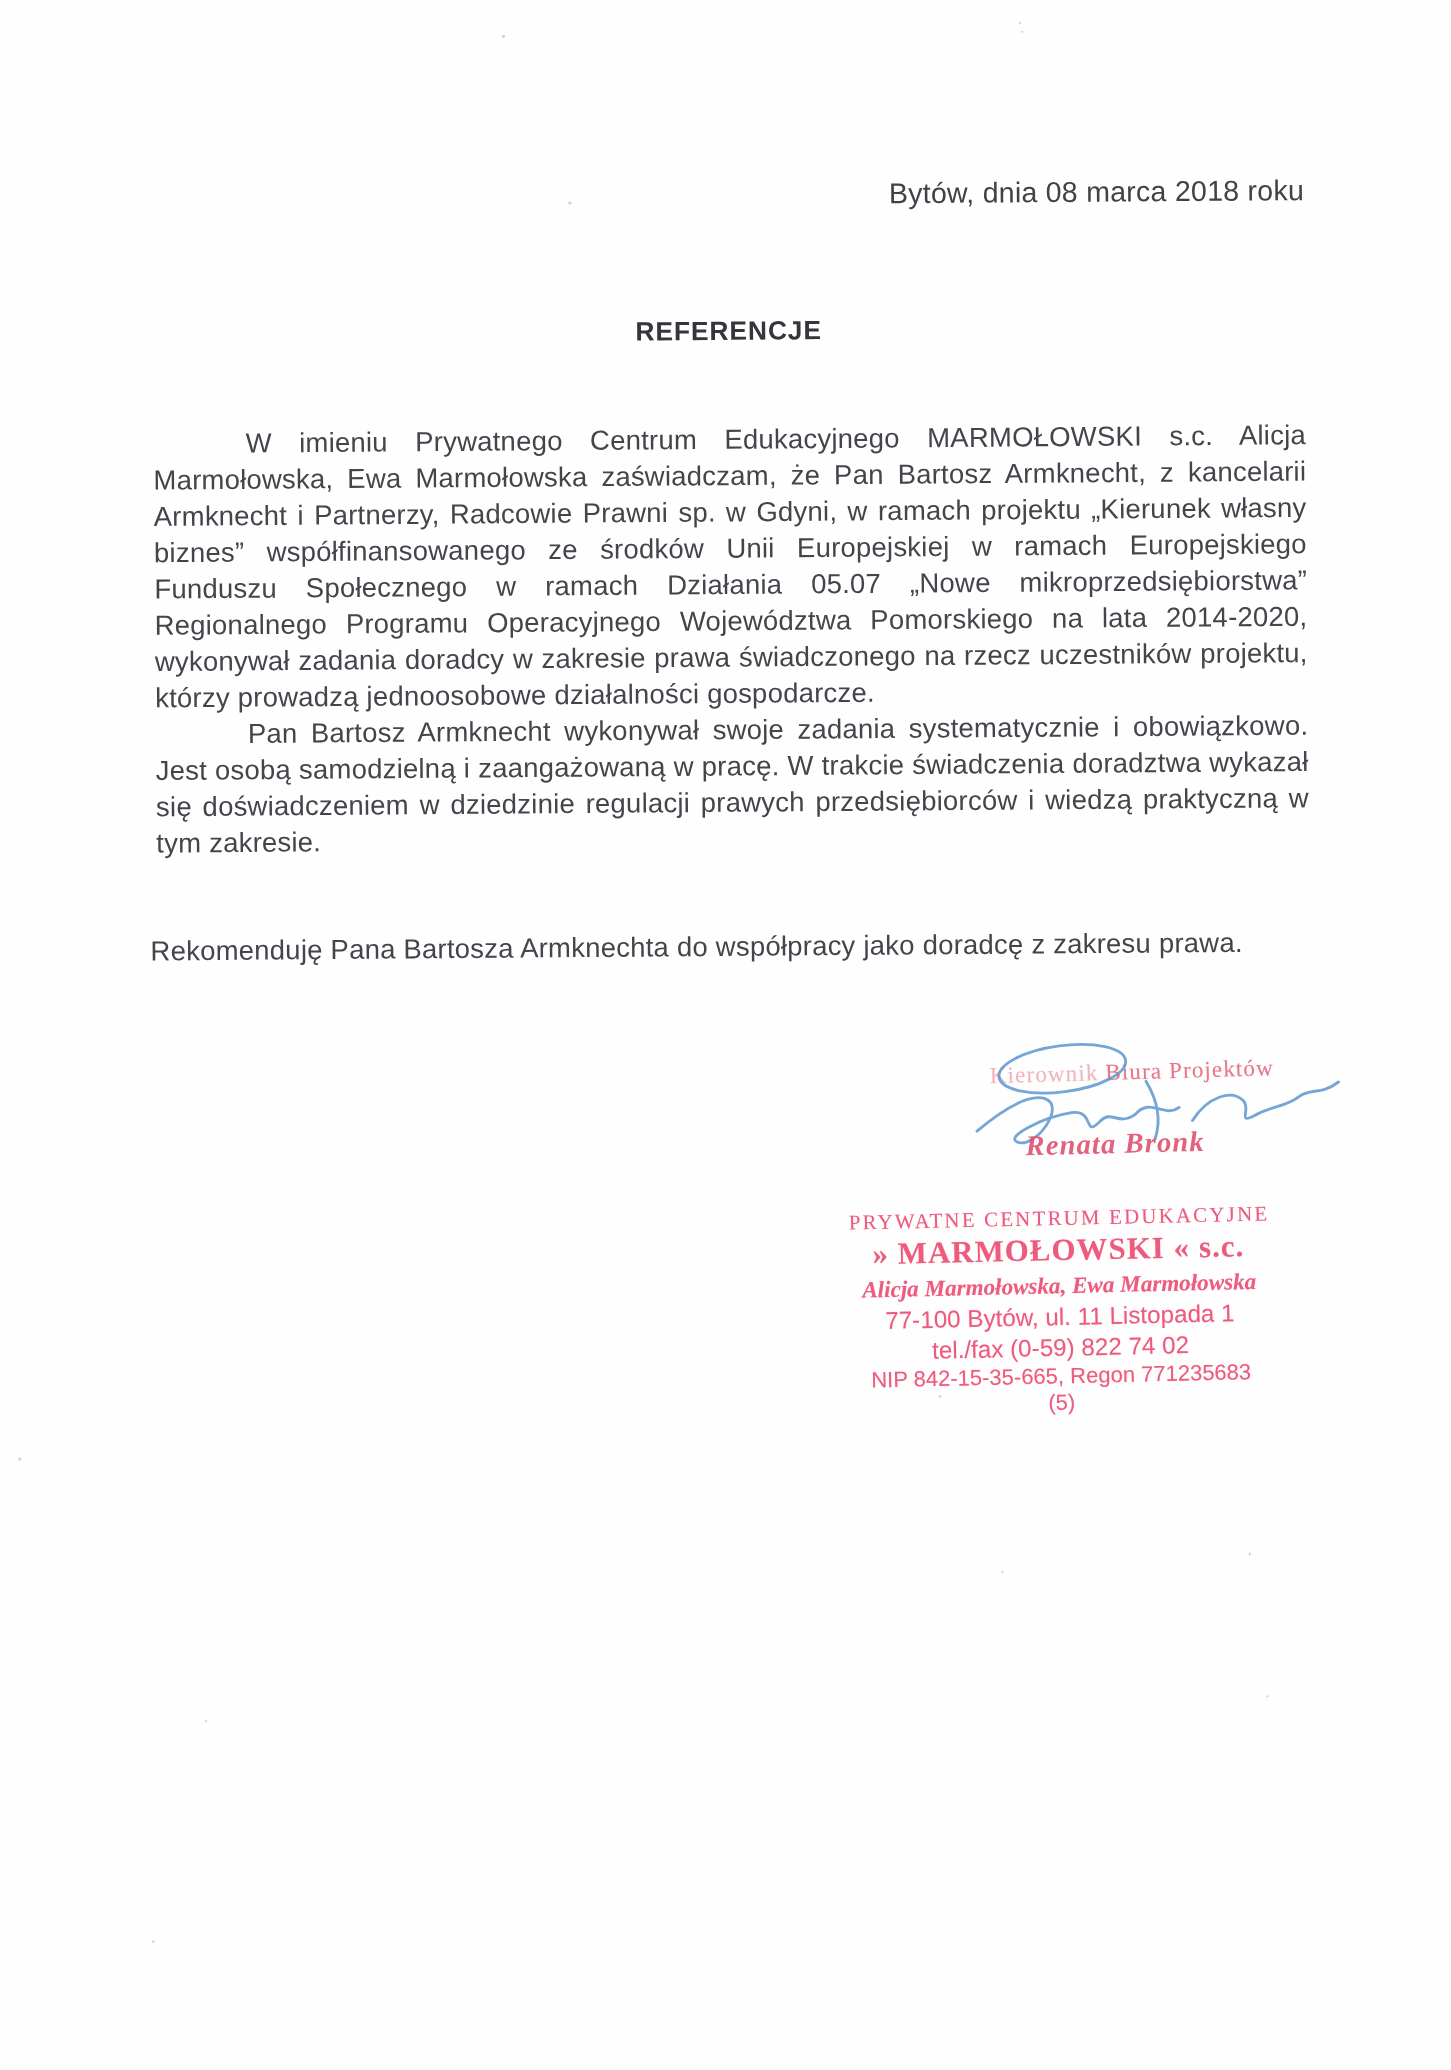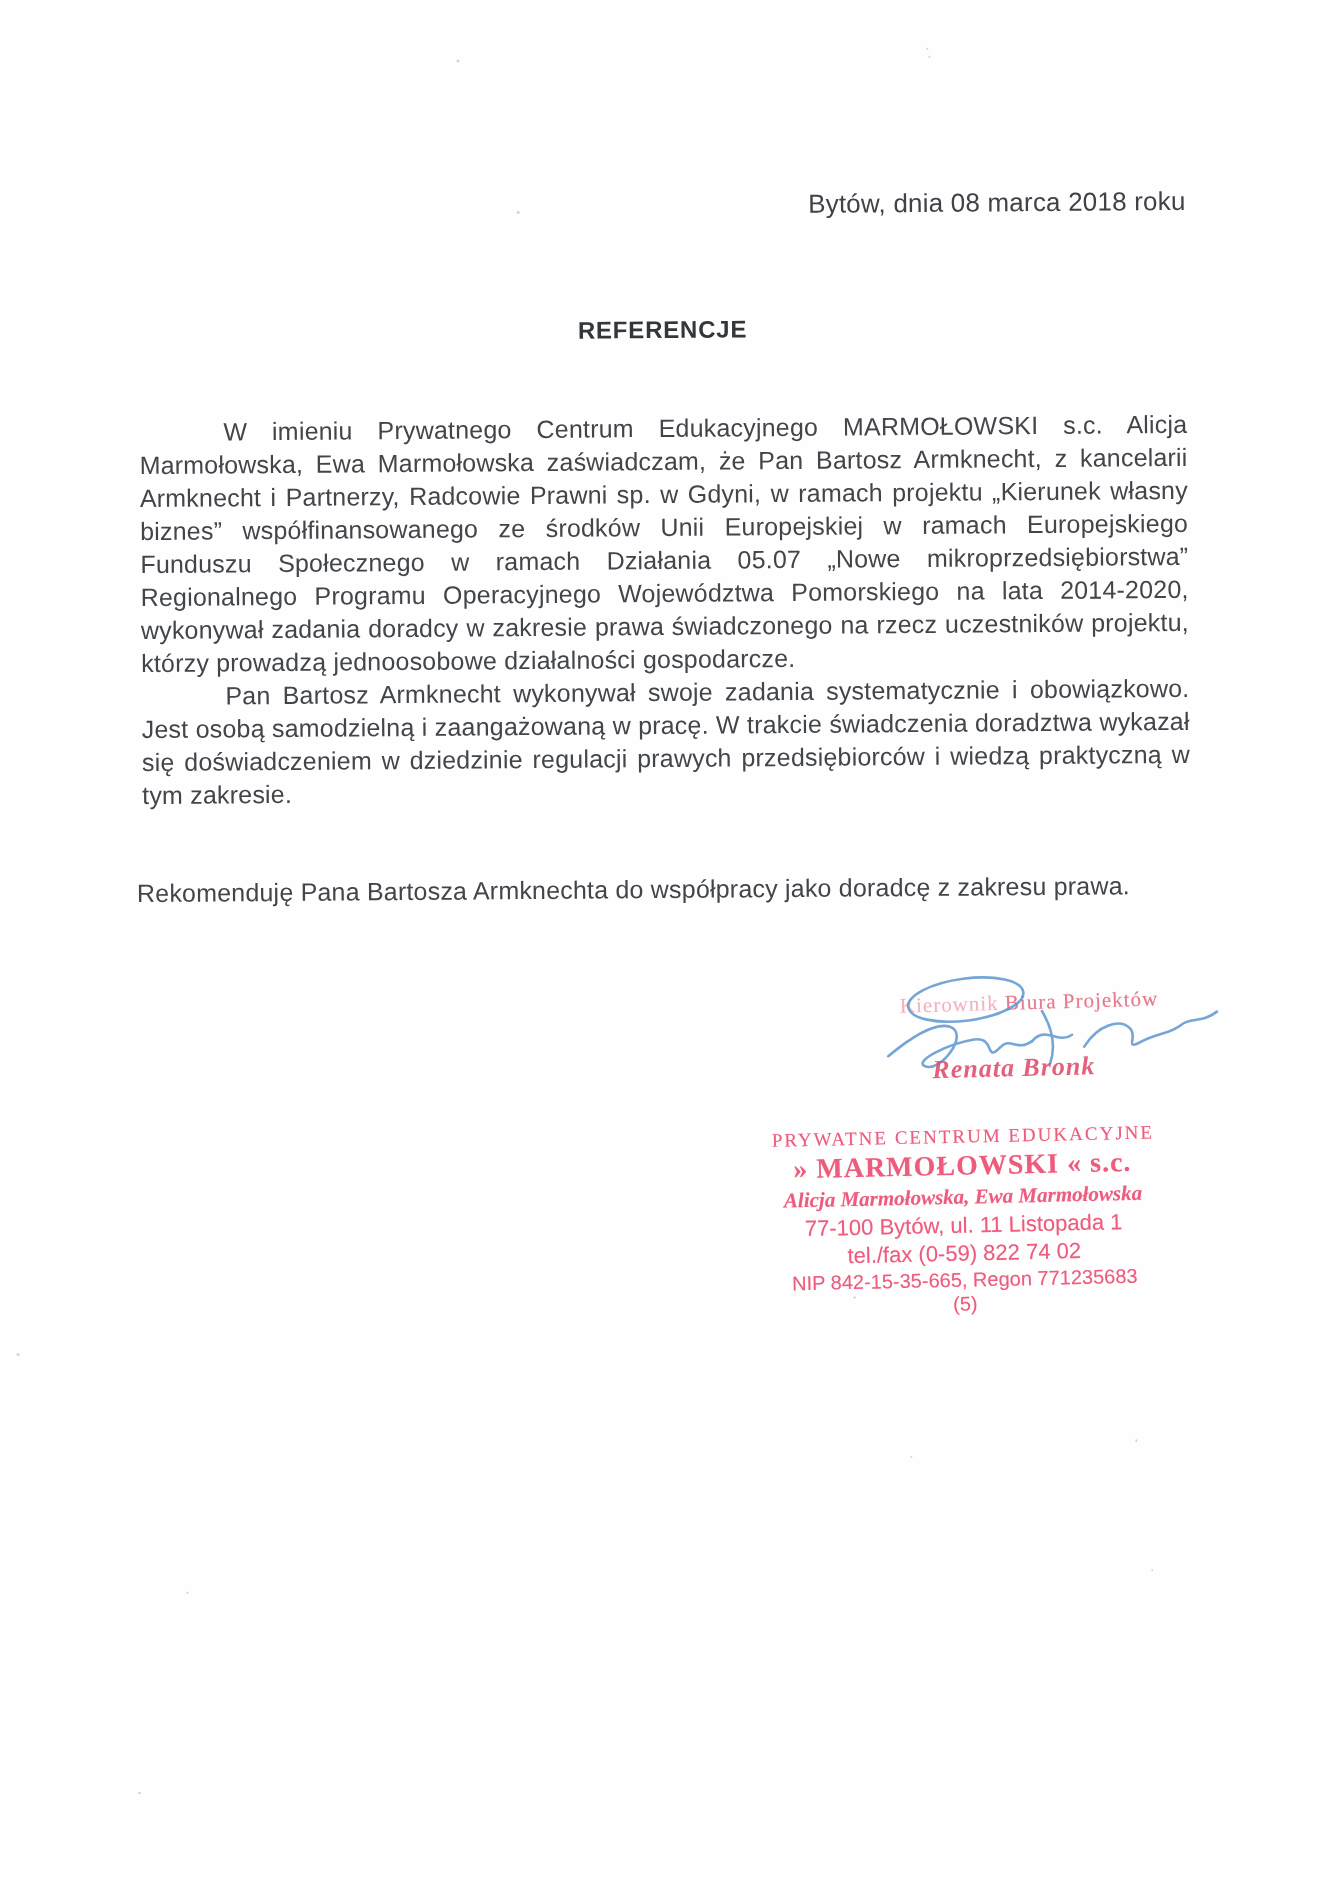--- a/index.html
+++ b/index.html
@@ -6,21 +6,20 @@
   body{
     width:1319px;height:1882px;
     background:#ffffff;
     font-family:"Liberation Sans", sans-serif;
     position:relative;
     overflow:hidden;
   }
   .page{
     position:absolute;inset:0;
     background:#fefefe;
-    margin-top:28px;
   }
   
   .scan-tilt{
     position:absolute;inset:0;
     transform:rotate(-0.45deg);
     transform-origin:50% 40%;
   }
   .date-line{
     position:absolute;
     top:162px;left:142px;width:1048px;

